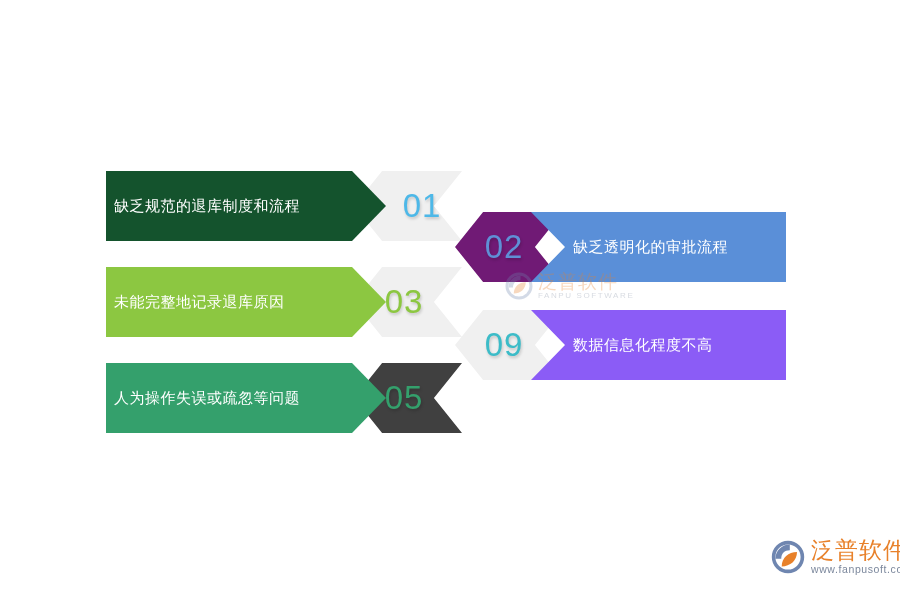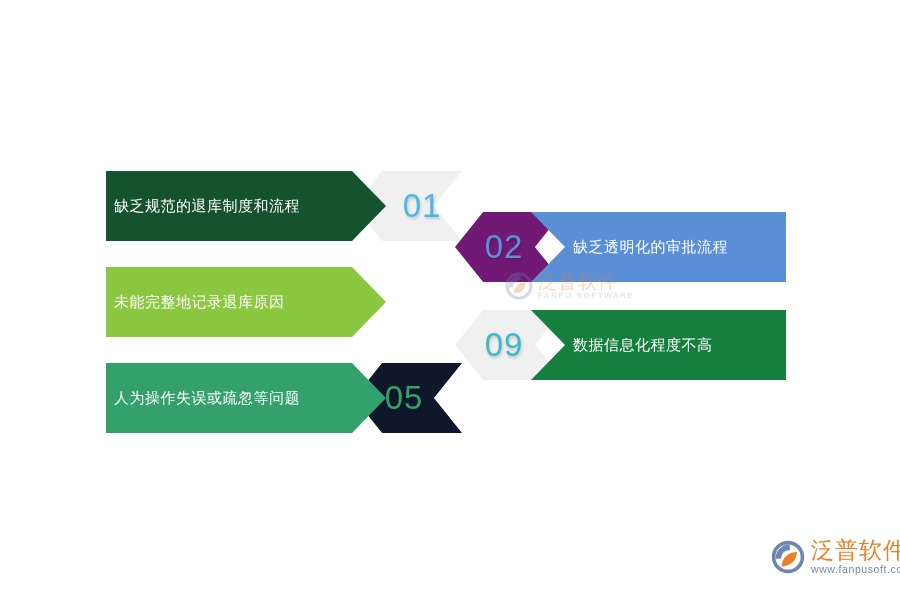--- a/index.html
+++ b/index.html
@@ -183,36 +183,39 @@
   <div class="row right row2">
     <div class="hex hex-r" style="background: #701a75;">
       <span class="hex-num" style="color: rgb(95, 143, 214);">02</span>
     </div>
     <div class="bar bar-right" style="background: rgb(90, 143, 216);">
       <span class="bar-label">缺乏透明化的审批流程</span>
     </div>
   </div>
 
   <div class="row left row3">
+    <div class="hex" style="background: rgb(240, 240, 240);">
+      <span class="hex-num" style="color: rgb(140, 199, 65);">03</span>
+    </div>
     <div class="bar bar-left" style="background: rgb(140, 199, 65);">
       <span class="bar-label">未能完整地记录退库原因</span>
     </div>
   </div>
 
   <div class="row right row4">
     <div class="hex hex-r" style="background: rgb(240, 240, 240);">
       <span class="hex-num" style="color: rgb(60, 188, 200);">09</span>
     </div>
-    <div class="bar bar-right" style="background: #15803d; text-align: center;">
+    <div class="bar bar-right" style="background: #8b5cf6; text-align: center;">
       <span class="bar-label">数据信息化程度不高</span>
     </div>
   </div>
 
   <div class="row left row5">
-    <div class="hex" style="background: #0f172a;">
+    <div class="hex" style="background: #404040;">
       <span class="hex-num" style="color: rgb(52, 160, 108);">05</span>
     </div>
     <div class="bar bar-left" style="background: rgb(52, 160, 108);">
       <span class="bar-label">人为操作失误或疏忽等问题</span>
     </div>
   </div>
 
   <div id="watermark">
     <svg class="wm-mark" viewBox="0 0 40 40">
       <path d="M20 2 A18 18 0 1 0 20 38 A18 18 0 1 0 20 2 Z M20 6 A14 14 0 1 1 20 34 A14 14 0 1 1 20 6 Z" fill="#6f86b0"></path>

